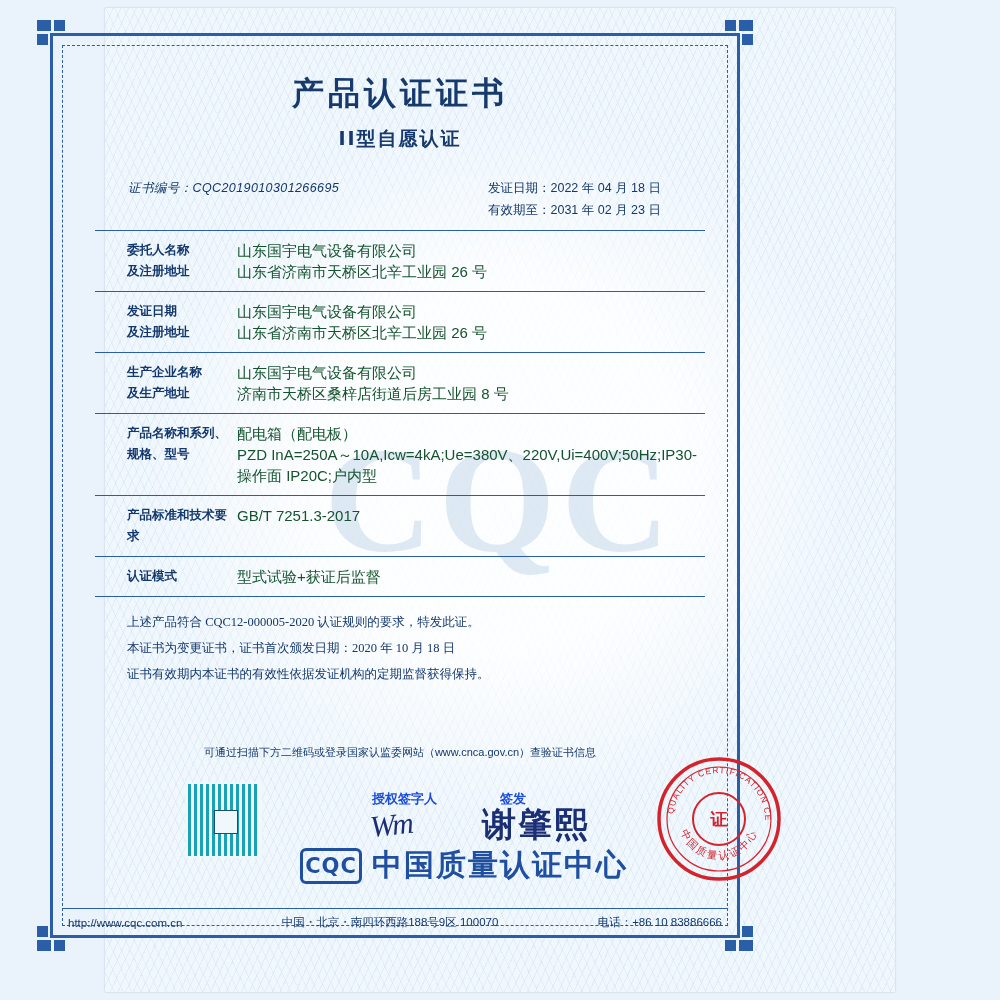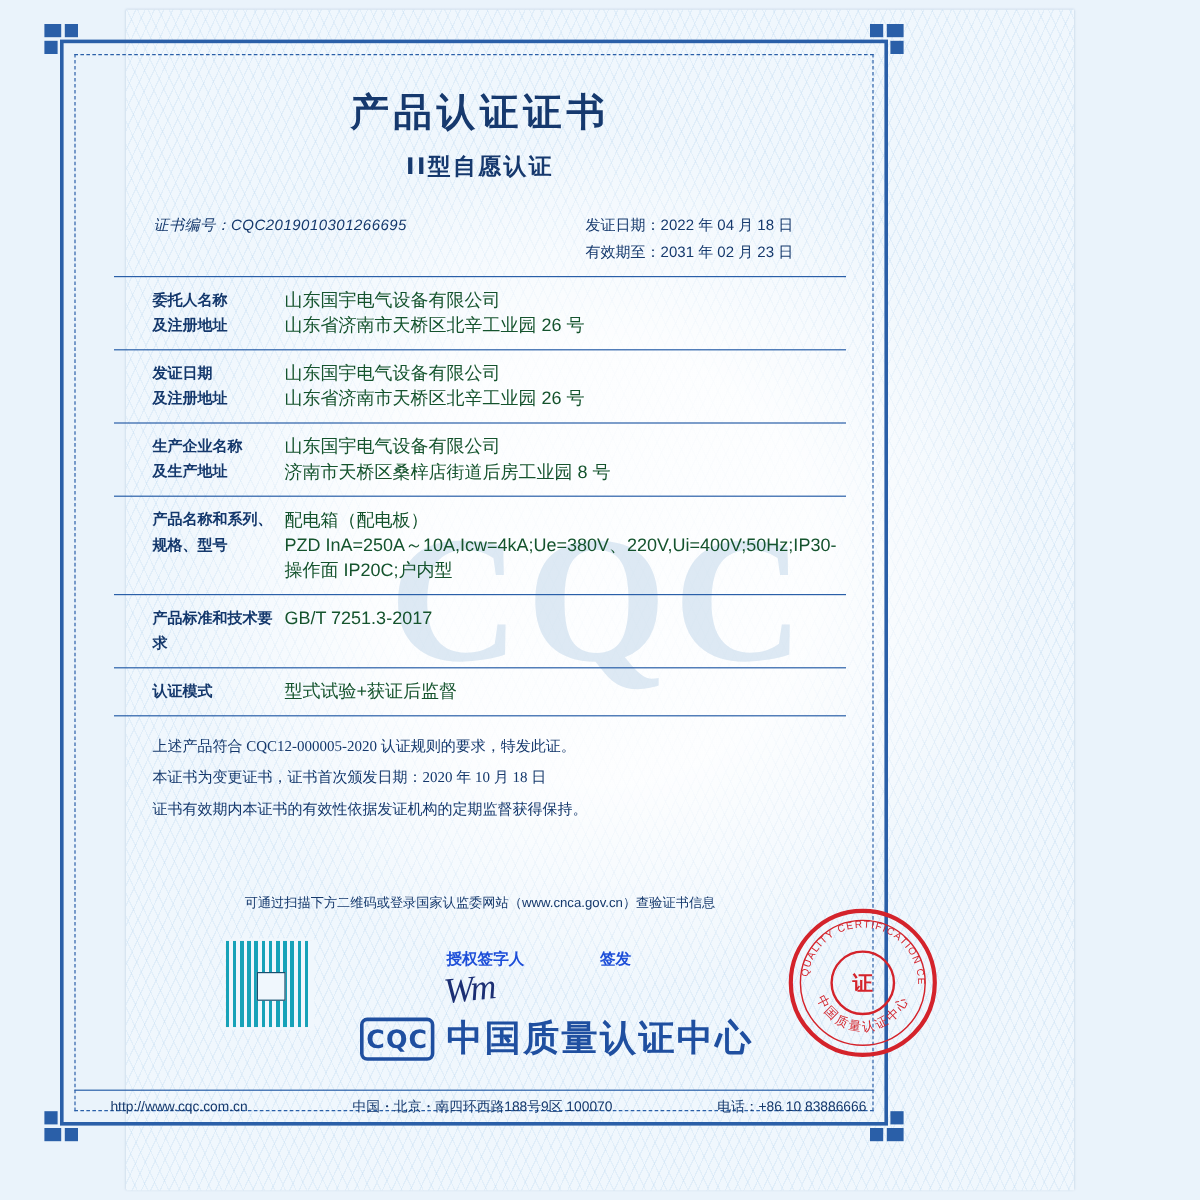--- a/index.html
+++ b/index.html
@@ -309,21 +309,21 @@
     border-top: 1px solid #2a5fa8;
     padding-top: 6px;
     font-size: 11.5px;
     color: #14386c;
     display: flex;
     justify-content: space-between;
     align-items: center;
     box-sizing: border-box;
   }
   .bottom .mid { text-align: right; }
-  .bottom .left { padding-left: 6px; margin-left: 24px; }
+  .bottom .left { padding-left: 6px; }
   .bottom .right { padding-right: 6px; }
 </style>
 </head>
 <body>
 
 <div class="page">
   <div class="paper"></div>
 
   <div class="frame-outer"></div>
   <div class="frame-inner"></div>
@@ -435,20 +435,21 @@
   </div>
 
   <div class="qr-note">可通过扫描下方二维码或登录国家认监委网站（www.cnca.gov.cn）查验证书信息</div>
 
   <div class="qr"></div>
 
   <div class="sign-area">
     <div class="sign-label l1">授权签字人</div>
     <div class="sign-label l2">签发</div>
     <div class="sign-script s1">Wm</div>
+    <div class="sign-script s2">谢肇熙</div>
   </div>
 
   <div class="org">
     <div class="cqc-logo">CQC</div>
     <div class="org-name">中国质量认证中心</div>
   </div>
 
   <div class="seal">
     <svg width="128" height="128" viewBox="0 0 128 128" aria-hidden="true">
       <defs>

